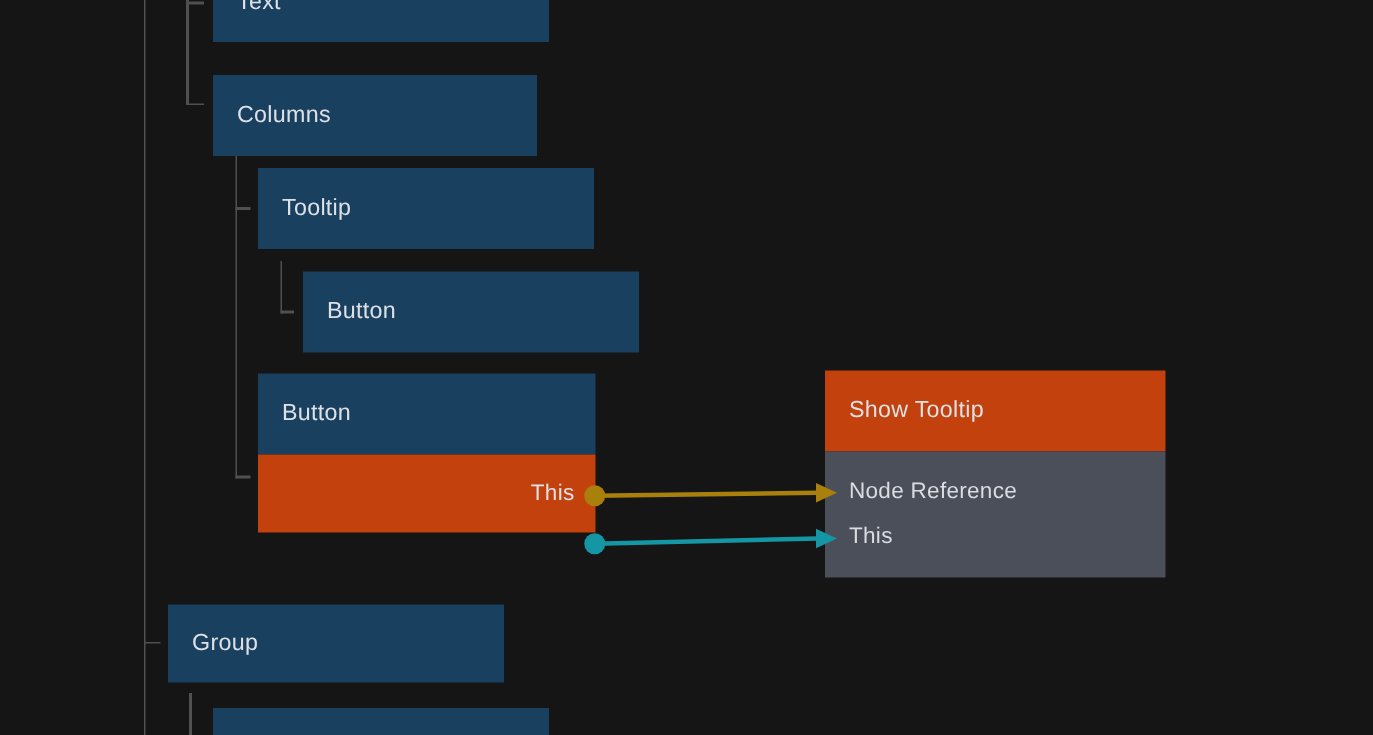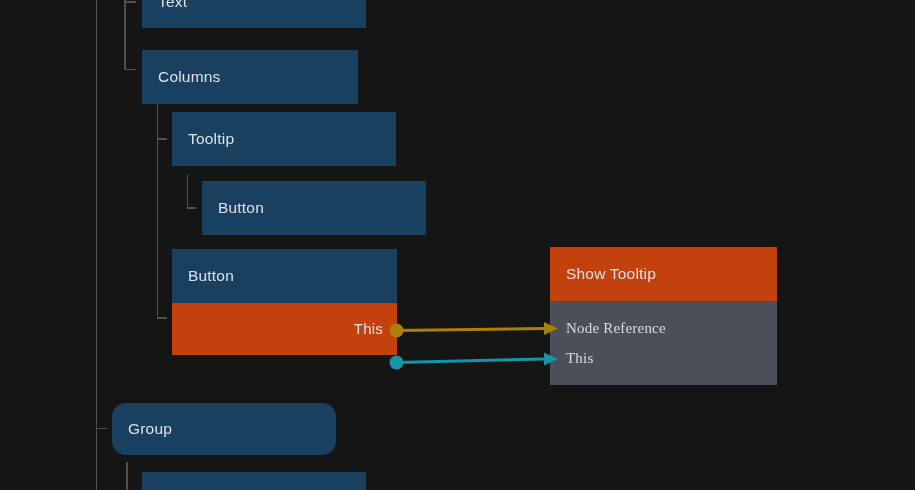--- a/index.html
+++ b/index.html
@@ -52,21 +52,21 @@
   }
   .port-row {
     height: 30px;
     line-height: 30px;
     font-size: 15px;
     letter-spacing: 0.2px;
     text-align: right;
     padding-right: 14px;
   }
   .action .node-header { background: #c2410c; }
-  .action .node-body   { background: #4b4f5a; padding: 12px 0; font-family: Liberation Serif, serif; }
+  .action .node-body   { background: #4b4f5a; padding: 12px 0; }
   .action .port-row    { text-align: left; padding-left: 16px; padding-right: 0; color: #d9dce1; }
   .wires {
     position: absolute;
     left: 0; top: 0;
     pointer-events: none;
   }
 </style>
 </head>
 <body>
 
@@ -122,21 +122,21 @@
     <div class="node-body">
       <div class="port-row">
         <span>Node Reference</span>
       </div>
       <div class="port-row">
         <span>This</span>
       </div>
     </div>
   </div>
 
-  <div class="tnode" style="left:112px; top:403px; width:224px; height:52px;border-radius:14px;">
+  <div class="tnode" style="left:112px; top:403px; width:224px; height:52px;">
     <span>Group</span>
   </div>
 
   <div class="tnode" style="left:142px; top:472px; width:224px; height:54px;"></div>
 
   <svg class="wires" width="915" height="490" viewBox="0 0 915 490">
 
     <line x1="396.5" y1="330.5" x2="545" y2="328.5" stroke="#a8800b" stroke-width="3"></line>
     <polygon points="558,328.5 544,322 544,335" fill="#a8800b"></polygon>
     <circle cx="396.5" cy="330.5" r="7" fill="#a8800b"></circle>

